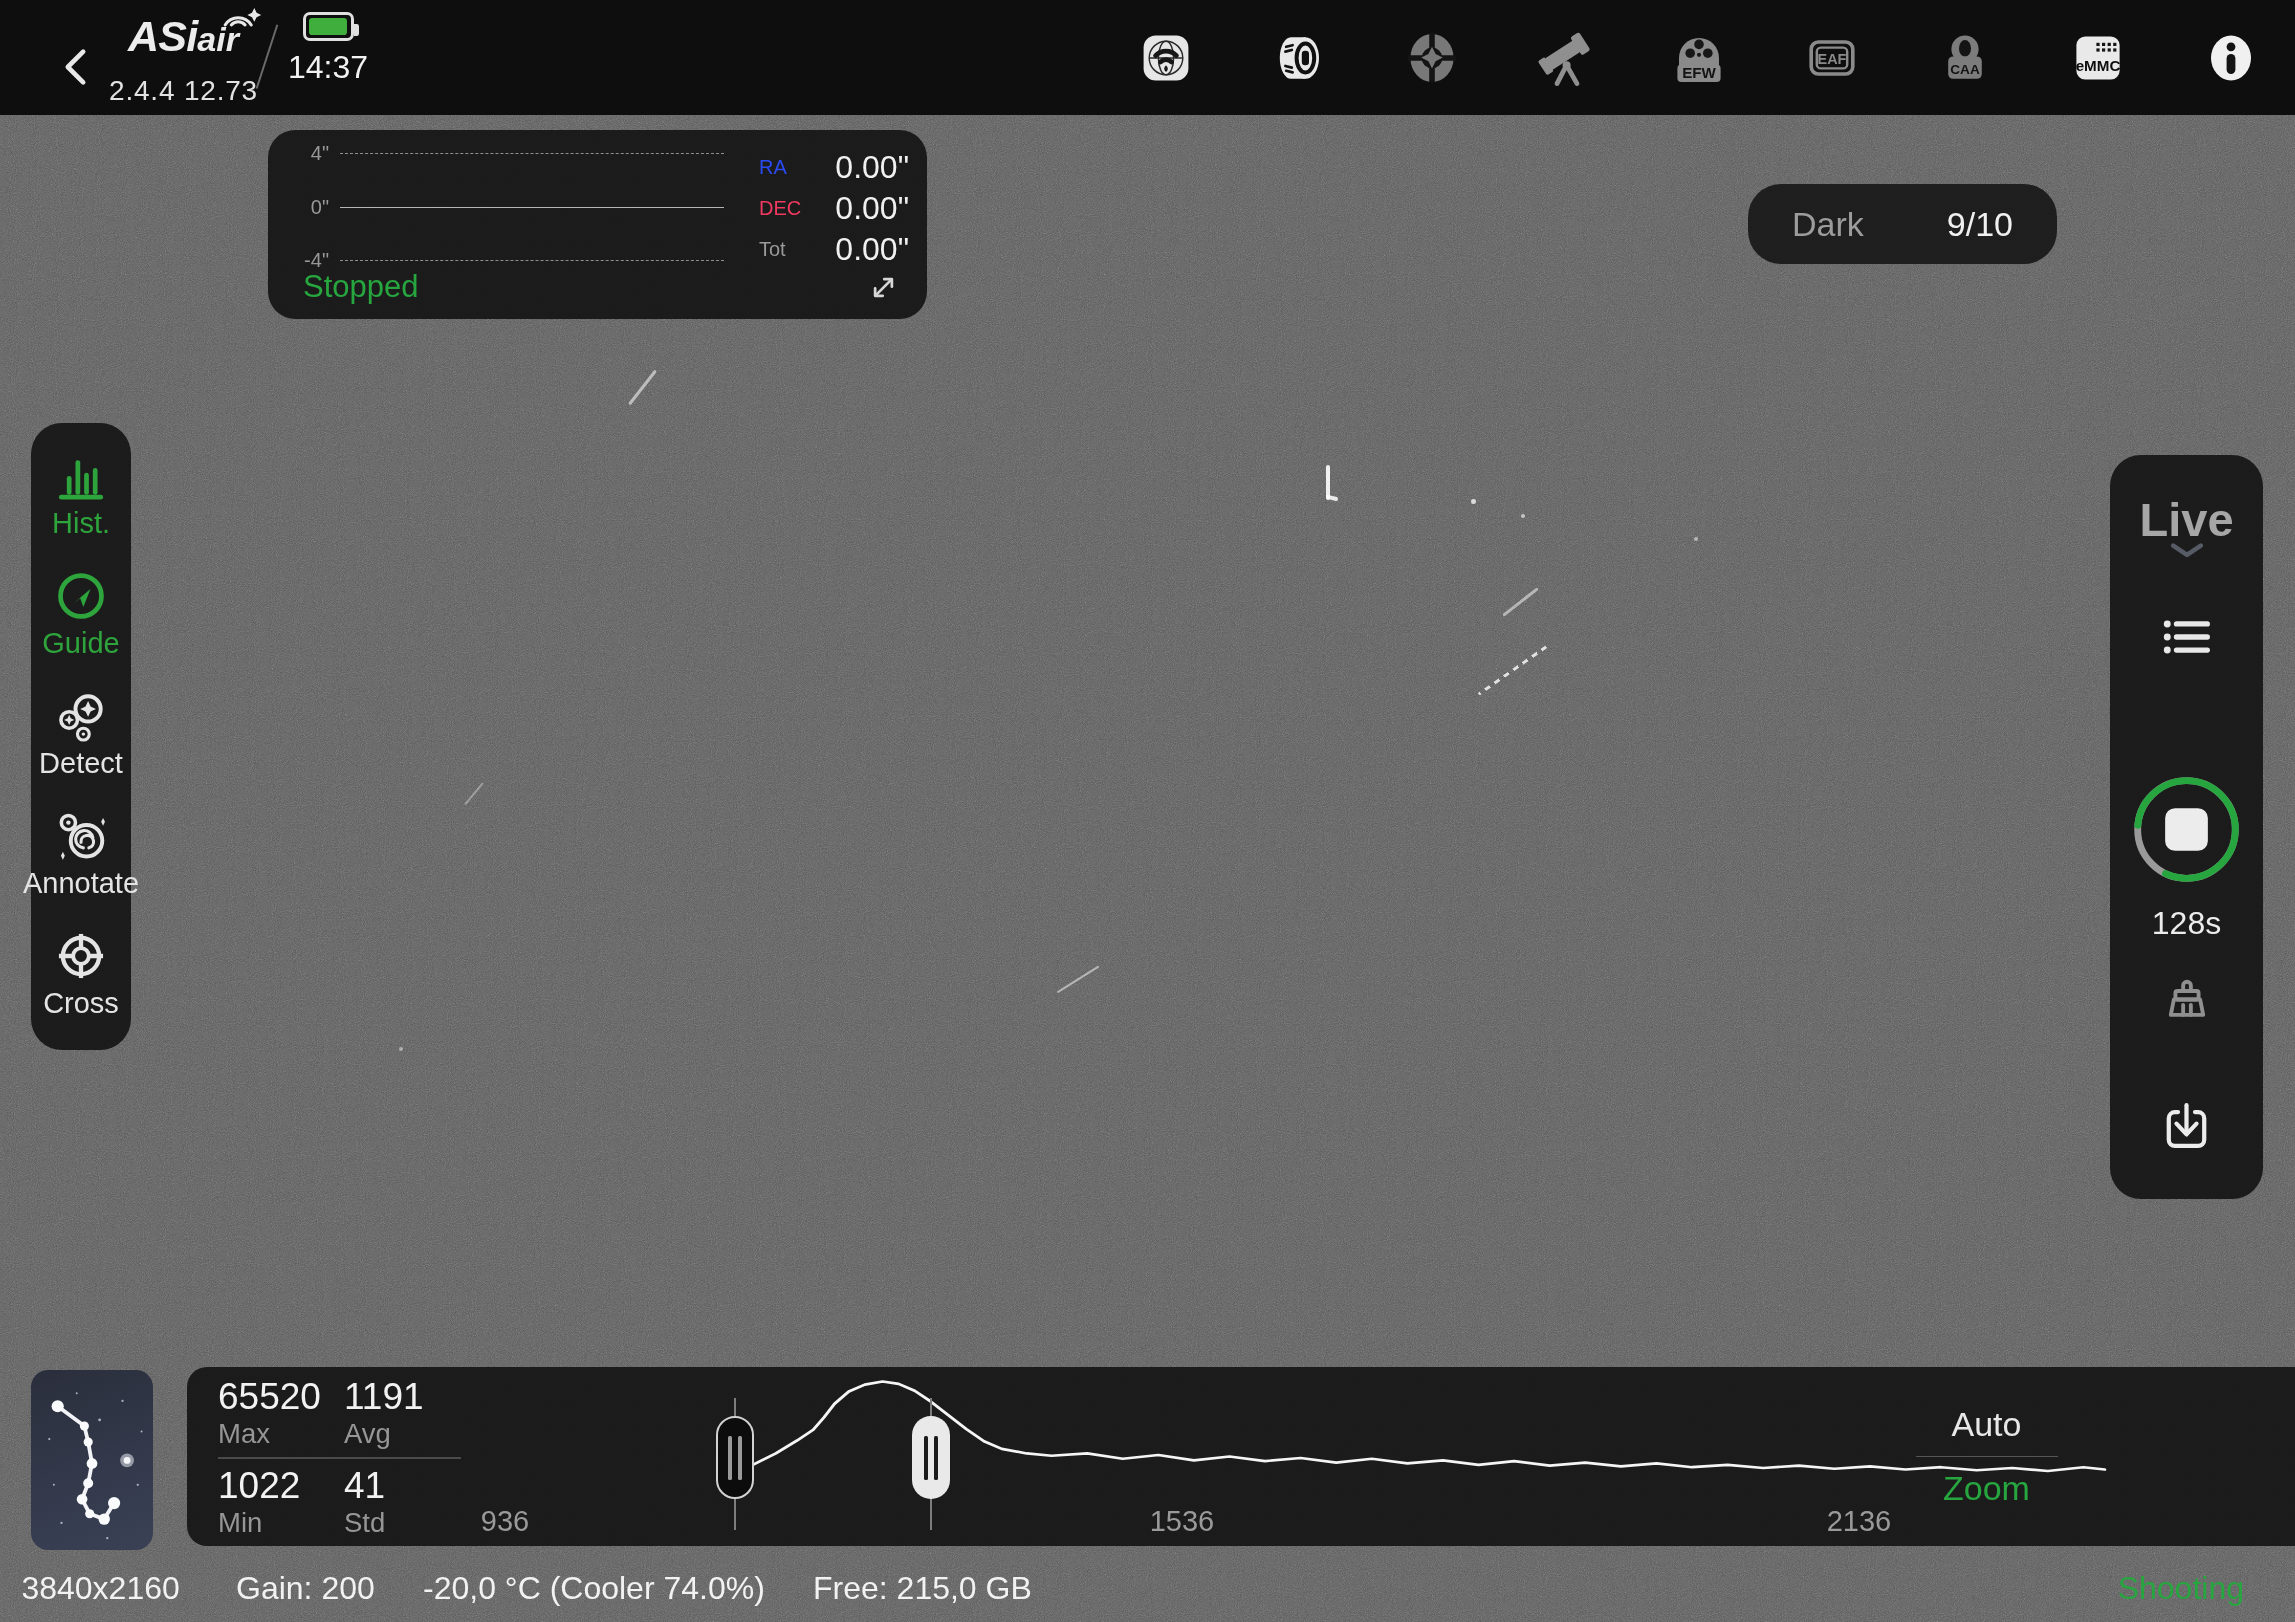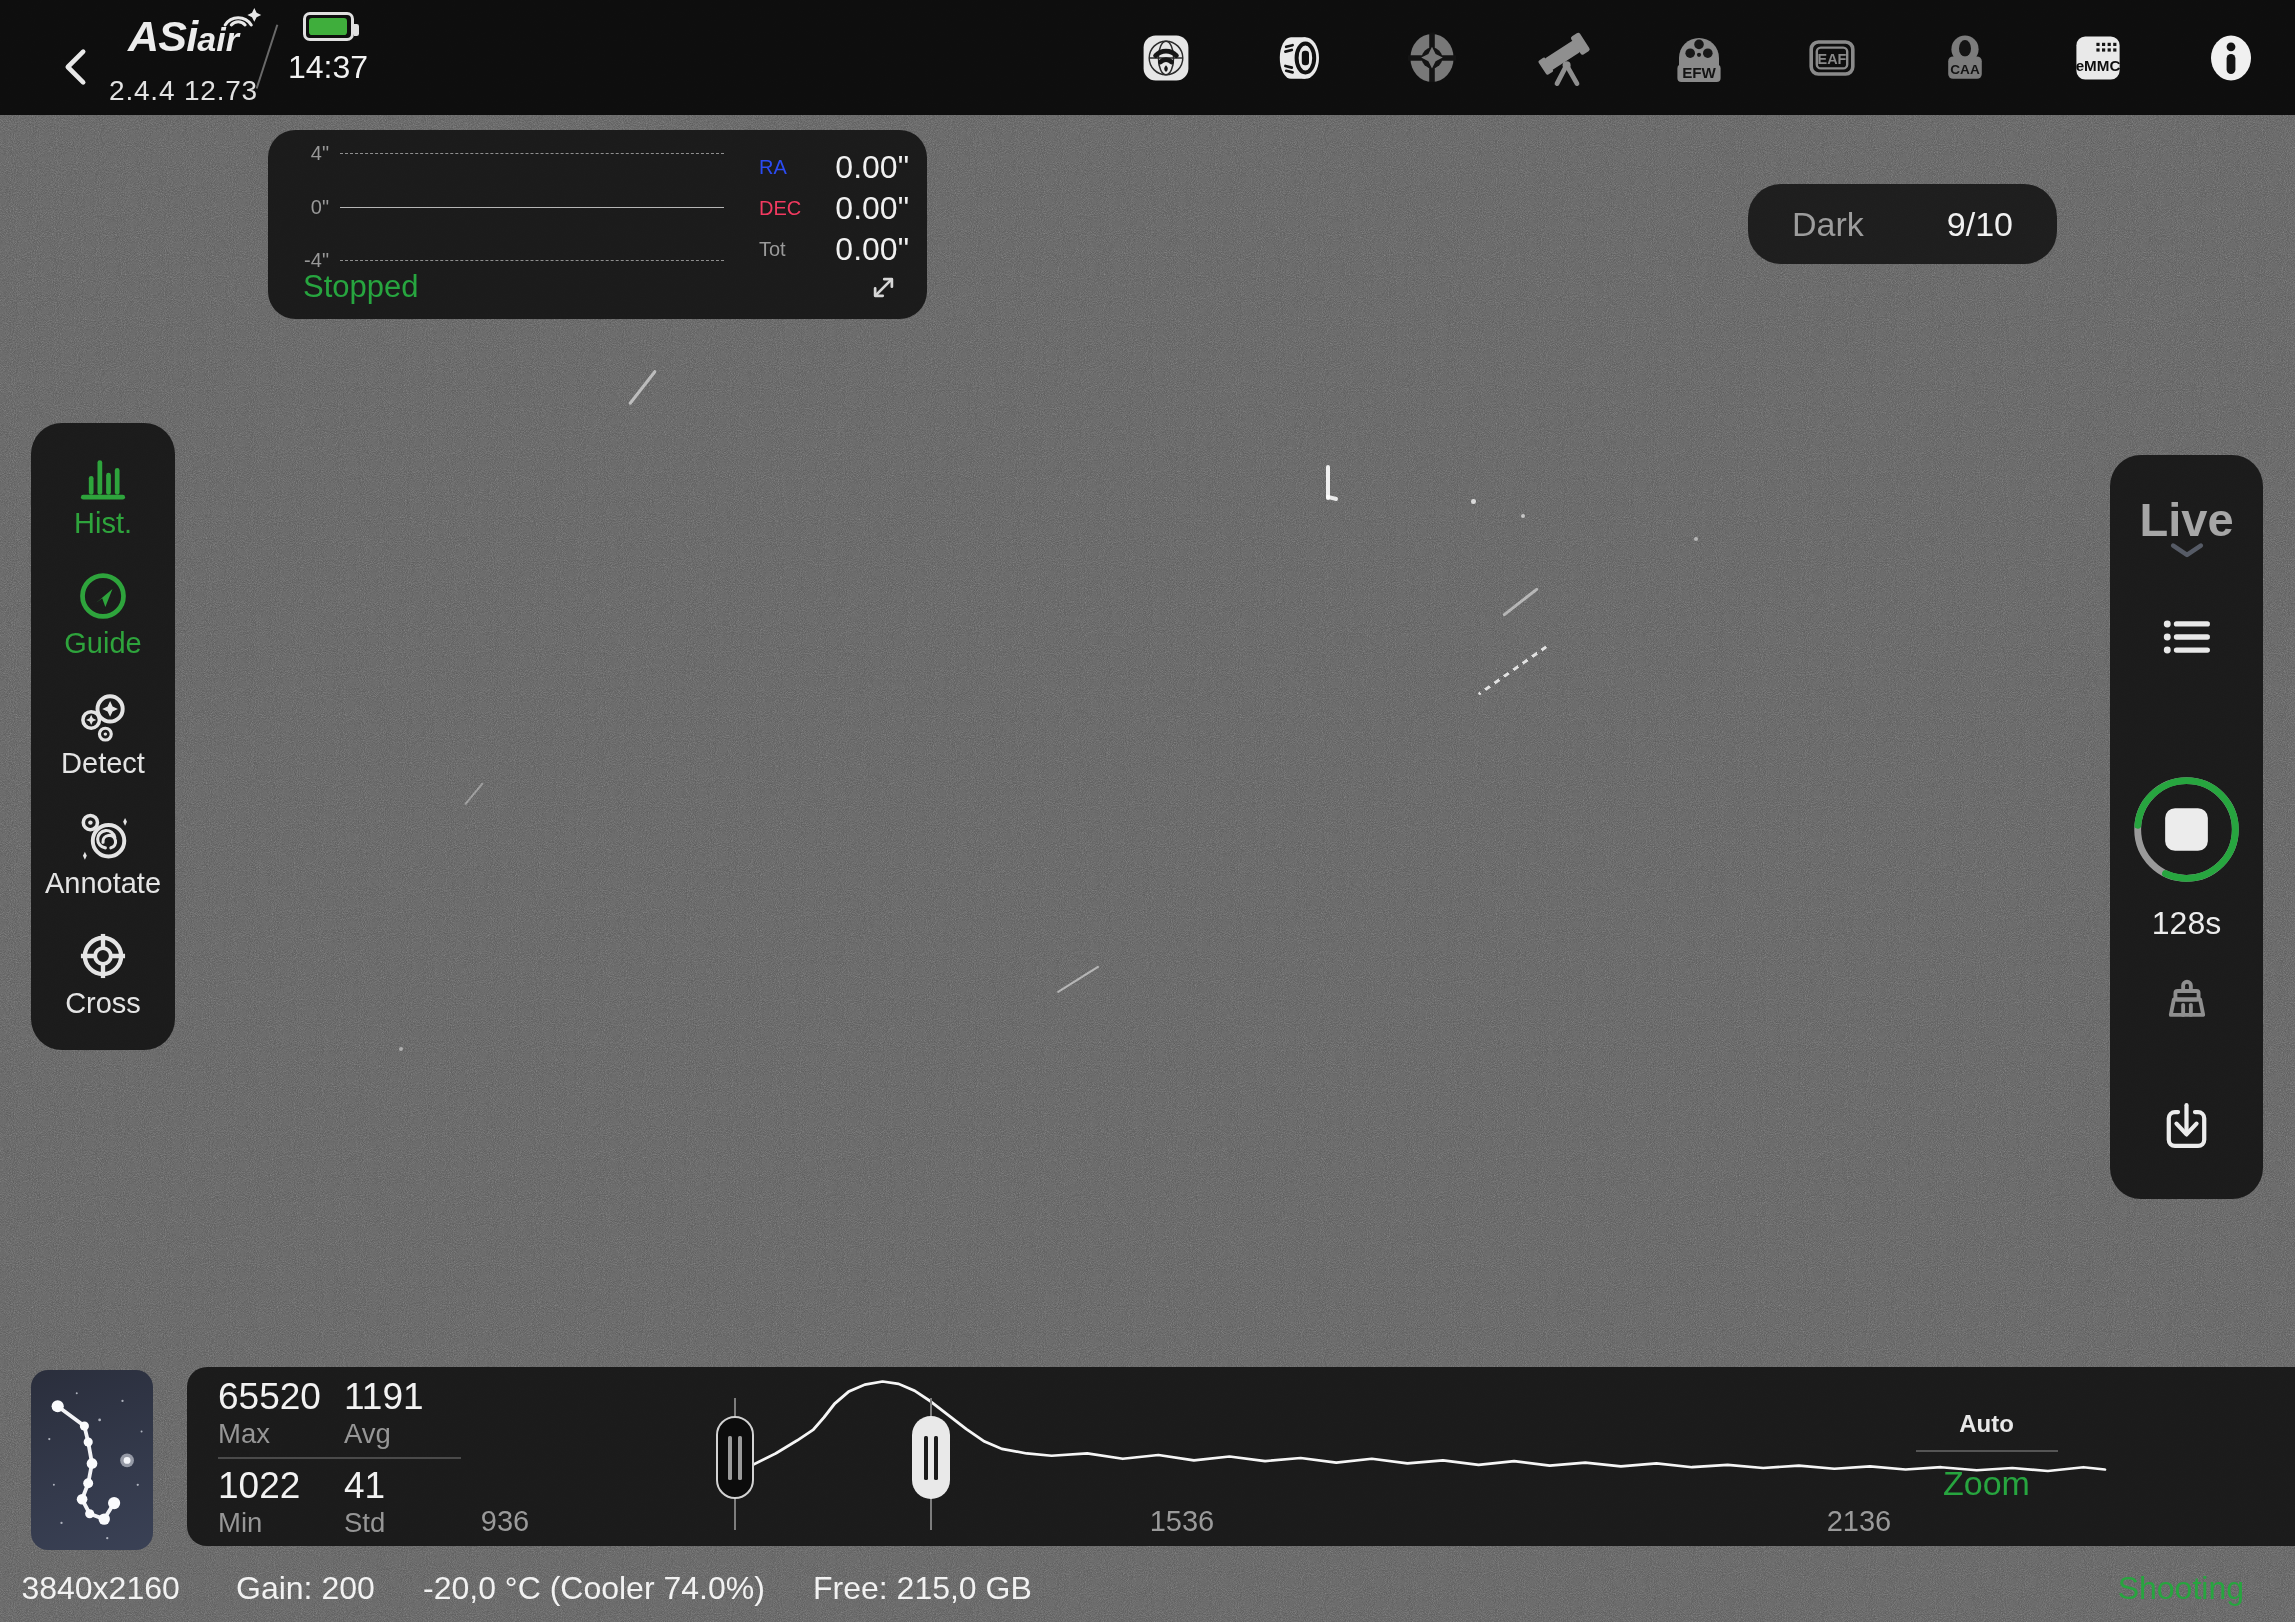--- a/index.html
+++ b/index.html
@@ -53,21 +53,21 @@
   .gp-expand { position:absolute; right:26px; bottom:13.8px; cursor:pointer; }
 
   
   .dark-badge { position:absolute; left:1748px; top:184px; width:309px; height:80px;
                 background:rgba(24,24,24,0.92); border-radius:33px;
                 display:flex; align-items:center; justify-content:space-between; padding:0 44px; }
   .db-label { font-size:34px; color:#9c9c9c; }
   .db-count { font-size:34px; color:#f0f0f0; }
 
   
-  .left-sidebar { position:absolute; left:31px; top:423px; width:144px; height:627px;
+  .left-sidebar { position:absolute; left:31px; top:423px; width:100px; height:627px;
                   background:rgba(22,22,22,0.93); border-radius:31px;
                   display:flex; flex-direction:column; justify-content:space-evenly; align-items:center; }
   .tool { display:flex; flex-direction:column; align-items:center; gap:4.6px;
           background:none; border:none; cursor:pointer; }
   .tool-label { font-size:29px; color:#e4e4e4; }
   .tool.green .tool-label { color:var(--icon-green); }
 
   
   .right-sidebar { position:absolute; left:2110px; top:455px; width:153px; height:744px;
                    background:rgba(22,22,22,0.93); border-radius:31px; }
@@ -91,22 +91,22 @@
   .slider-line { position:absolute; top:31px; height:132px; width:1.5px; background:#7d7d7d; }
   .handle { position:absolute; top:49px; width:38px; height:83px; border-radius:20px; cursor:pointer;
             display:flex; align-items:center; justify-content:center; gap:6.9px; }
   .handle-black { background:#0c0c0c; border:2.3px solid #d2d2d2; }
   .handle-black .hbar { width:3.1px; height:44px; background:#9a9a9a; border-radius:1.5px; }
   .handle-white { background:#e9e9e9; }
   .handle-white .hbar { width:3.8px; height:44px; background:#1b1b1b; border-radius:1.5px; }
   .tick { position:absolute; bottom:7.7px; width:122px; text-align:center; font-size:29px; color:#9a9a9a; }
   .auto-zoom { position:absolute; left:1723px; top:0; width:153px; height:179px;
                display:flex; flex-direction:column; align-items:center; justify-content:center; }
-  .auto-btn { background:none; border:none; cursor:pointer; font-size:24px; color:#e8e8e8;
-              font-family:"Liberation Sans", sans-serif;font-weight:bold; }
+  .auto-btn { background:none; border:none; cursor:pointer; font-size:34px; color:#e8e8e8;
+              font-family:"Liberation Sans", sans-serif; }
   .az-div { width:142px; height:1.5px; background:#555; margin:12.2px 0; }
   .zoom-btn { background:none; border:none; cursor:pointer; font-size:34px; color:var(--accent-green);
               font-family:"Liberation Sans", sans-serif; }
 
   
   .status-bar { position:absolute; left:0; top:1570px; width:2295px; height:52px; font-size:32px; color:#f2f2f2; }
   .sb-res  { position:absolute; left:21.4px; }
   .sb-gain { position:absolute; left:236px; }
   .sb-temp { position:absolute; left:423px; }
   .sb-free { position:absolute; left:813px; }

